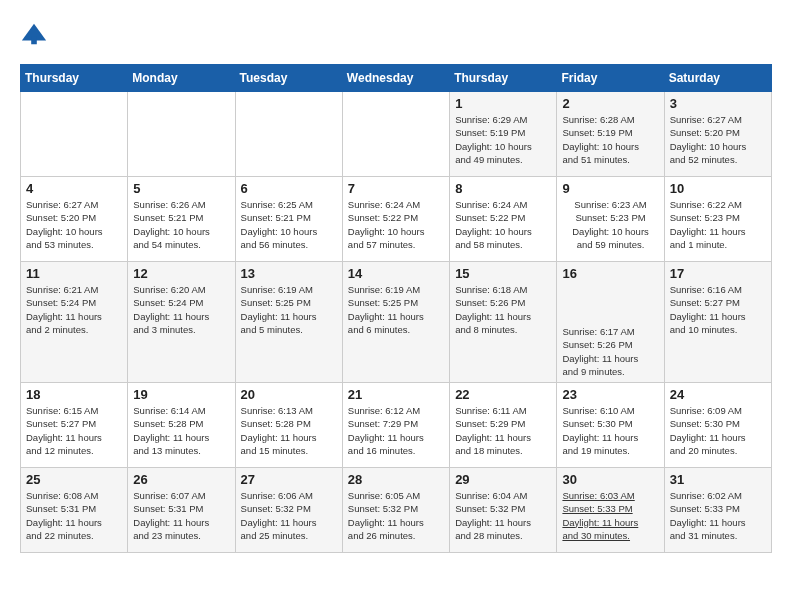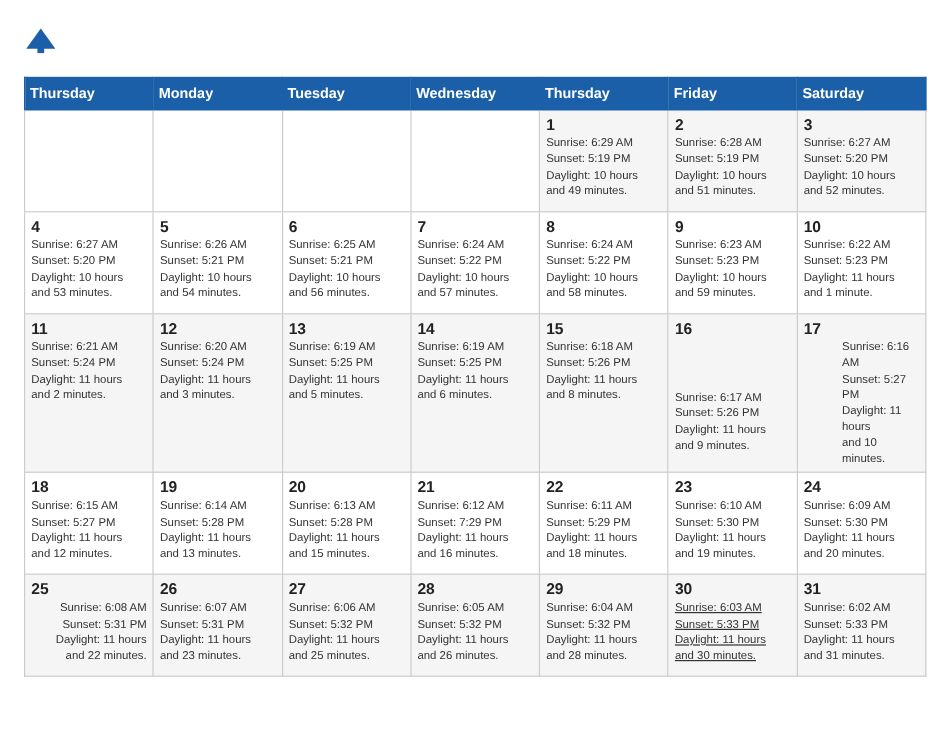--- a/index.html
+++ b/index.html
@@ -185,21 +185,21 @@
         </td>
         <td>
           <div class="day-number">8</div>
           <div class="day-info" style="white-space: pre-line;">Sunrise: 6:24 AM
 Sunset: 5:22 PM
 Daylight: 10 hours
 and 58 minutes.</div>
         </td>
         <td>
           <div class="day-number">9</div>
-          <div class="day-info" style="white-space: pre-line;">Sunrise: 6:23 AM
+          <div class="day-info" style="white-space: pre-line; text-align: center;">Sunrise: 6:23 AM
 Sunset: 5:23 PM
 Daylight: 10 hours
 and 59 minutes.</div>
         </td>
         <td>
           <div class="day-number">10</div>
           <div class="day-info" style="white-space: pre-line;">Sunrise: 6:22 AM
 Sunset: 5:23 PM
 Daylight: 11 hours
 and 1 minute.</div>
@@ -243,21 +243,21 @@
         </td>
         <td>
           <div class="day-number">16</div>
           <div class="day-info" style="white-space: pre-line; margin-top: 44px;">Sunrise: 6:17 AM
 Sunset: 5:26 PM
 Daylight: 11 hours
 and 9 minutes.</div>
         </td>
         <td>
           <div class="day-number">17</div>
-          <div class="day-info" style="white-space: pre-line; margin-left: 32px;">Sunrise: 6:16 AM
+          <div class="day-info" style="white-space: pre-line;">Sunrise: 6:16 AM
 Sunset: 5:27 PM
 Daylight: 11 hours
 and 10 minutes.</div>
         </td>
       </tr>
       <tr>
         <td>
           <div class="day-number">18</div>
           <div class="day-info" style="white-space: pre-line;">Sunrise: 6:15 AM
 Sunset: 5:27 PM
@@ -303,21 +303,21 @@
           <div class="day-number">24</div>
           <div class="day-info" style="white-space: pre-line;">Sunrise: 6:09 AM
 Sunset: 5:30 PM
 Daylight: 11 hours
 and 20 minutes.</div>
         </td>
       </tr>
       <tr>
         <td>
           <div class="day-number">25</div>
-          <div class="day-info" style="white-space: pre-line; text-align: right;">Sunrise: 6:08 AM
+          <div class="day-info" style="white-space: pre-line;">Sunrise: 6:08 AM
 Sunset: 5:31 PM
 Daylight: 11 hours
 and 22 minutes.</div>
         </td>
         <td>
           <div class="day-number">26</div>
           <div class="day-info" style="white-space: pre-line;">Sunrise: 6:07 AM
 Sunset: 5:31 PM
 Daylight: 11 hours
 and 23 minutes.</div>

